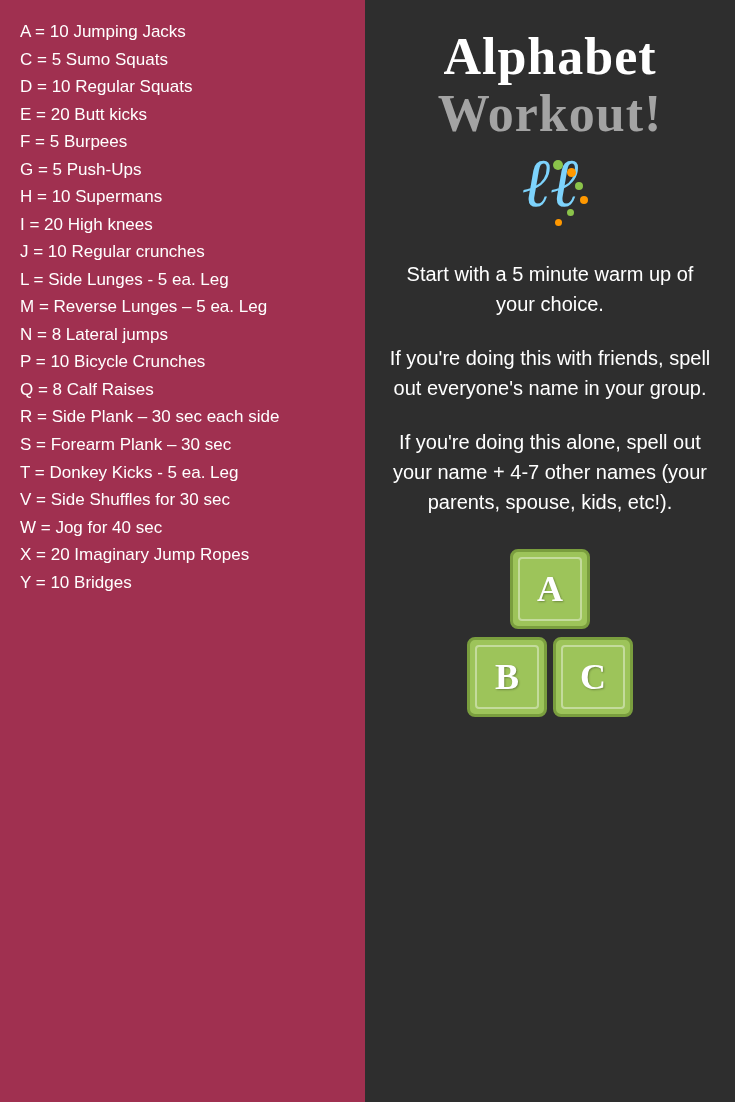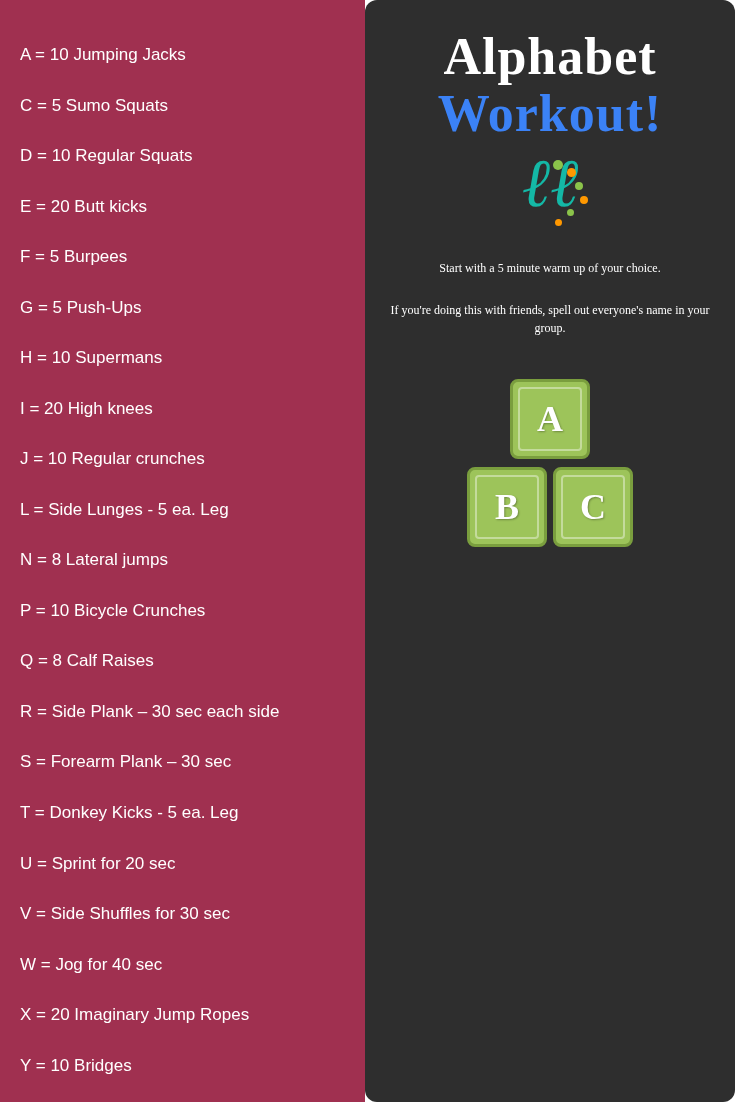--- a/index.html
+++ b/index.html
@@ -24,48 +24,46 @@
 
     .exercise-list {
       list-style: none;
     }
 
     .exercise-list li {
       color: white;
       font-size: 17px;
       line-height: 1.62;
       font-weight: 400;
-      margin-top: 23px;
     }
 
     
     .right-panel {
       background-color: #2e2e2e;
       width: 370px;
       min-height: 1102px;
       display: flex;
       flex-direction: column;
       align-items: center;
       padding: 28px 22px 20px 22px;
-      border-radius: 12px;
     }
 
     .title {
       font-family: Georgia, 'Times New Roman', serif;
       font-size: 52px;
       font-weight: bold;
       color: white;
       text-align: center;
       line-height: 1.1;
       margin-bottom: 12px;
       letter-spacing: 1px;
     }
 
     .title .exclaim {
-      color: #3b82f6;
+      color: #a3a3a3;
     }
 
     .swirl-icon {
       width: 110px;
       height: 90px;
       position: relative;
       margin-bottom: 14px;
     }
 
     
@@ -88,25 +86,24 @@
 
     .dot-green1 { width: 10px; height: 10px; background: #8bc34a; top: 6px; left: 68px; }
     .dot-green2 { width: 8px; height: 8px; background: #8bc34a; top: 28px; left: 90px; }
     .dot-green3 { width: 7px; height: 7px; background: #8bc34a; top: 55px; left: 82px; }
     .dot-orange1 { width: 9px; height: 9px; background: #ff9800; top: 14px; left: 82px; }
     .dot-orange2 { width: 8px; height: 8px; background: #ff9800; top: 42px; left: 95px; }
     .dot-orange3 { width: 7px; height: 7px; background: #ff9800; top: 65px; left: 70px; }
 
     .info-text {
       color: white;
-      font-size: 12px;
+      font-size: 20px;
       text-align: center;
       line-height: 1.5;
       margin-bottom: 14px;
-      font-family: Liberation Serif, serif;
     }
 
     .spacer { height: 10px; }
 
     
     .blocks-container {
       display: flex;
       flex-direction: column;
       align-items: center;
       margin-top: 18px;
@@ -168,54 +165,55 @@
   <li>A = 10 Jumping Jacks</li>
       <li>C = 5 Sumo Squats</li>
       <li>D = 10 Regular Squats</li>
       <li>E = 20 Butt kicks</li>
       <li>F = 5 Burpees</li>
       <li>G = 5 Push-Ups</li>
       <li>H = 10 Supermans</li>
       <li>I = 20 High knees</li>
       <li>J = 10 Regular crunches</li>
       <li>L = Side Lunges - 5 ea. Leg</li>
+      <li>M = Reverse Lunges – 5 ea. Leg</li>
       <li>N = 8 Lateral jumps</li>
       <li>P = 10 Bicycle Crunches</li>
       <li>Q = 8 Calf Raises</li>
       <li>R = Side Plank – 30 sec each side</li>
       <li>S = Forearm Plank – 30 sec</li>
       <li>T = Donkey Kicks - 5 ea. Leg</li>
-      <li>U = Sprint for 20 sec</li>
       <li>V = Side Shuffles for 30 sec</li>
       <li>W = Jog for 40 sec</li>
       <li>X = 20 Imaginary Jump Ropes</li>
       <li>Y = 10 Bridges</li>
     </ul>
 </div>
 
 <div class="right-panel">
   <div class="title">
     <span>Alphabet</span><br>
     <span class="exclaim">Workout!</span>
   </div>
 
   <div class="swirl-icon" style="position:relative; width:130px; height:95px; margin-bottom:10px;">
-    <span class="swirl-text" style="font-size:68px; position:absolute; top:-5px; left:50%; transform:translateX(-50%); color:#14b8a6; font-family:'Brush Script MT',cursive; font-style:italic;">ℓℓ</span>
+    <span class="swirl-text" style="font-size:68px; position:absolute; top:-5px; left:50%; transform:translateX(-50%); color:#7dd3fc; font-family:'Brush Script MT',cursive; font-style:italic;">ℓℓ</span>
     <span class="dot dot-green1"></span>
     <span class="dot dot-green2"></span>
     <span class="dot dot-green3"></span>
     <span class="dot dot-orange1"></span>
     <span class="dot dot-orange2"></span>
     <span class="dot dot-orange3"></span>
   </div>
 
   <p class="info-text">Start with a 5 minute warm up of your choice.</p>
   <div class="spacer"></div>
   <p class="info-text">If you're doing this with friends, spell out everyone's name in your group.</p>
   <div class="spacer"></div>
+  <p class="info-text">If you're doing this alone, spell out your name + 4-7 other names (your parents, spouse, kids, etc!).</p>
 
   <div class="blocks-container">
     <div class="blocks-top-row">
       <div class="block block-a">
         <span>A</span>
       </div>
     </div>
     <div class="blocks-bottom-row">
       <div class="block block-b">
         <span>B</span>

